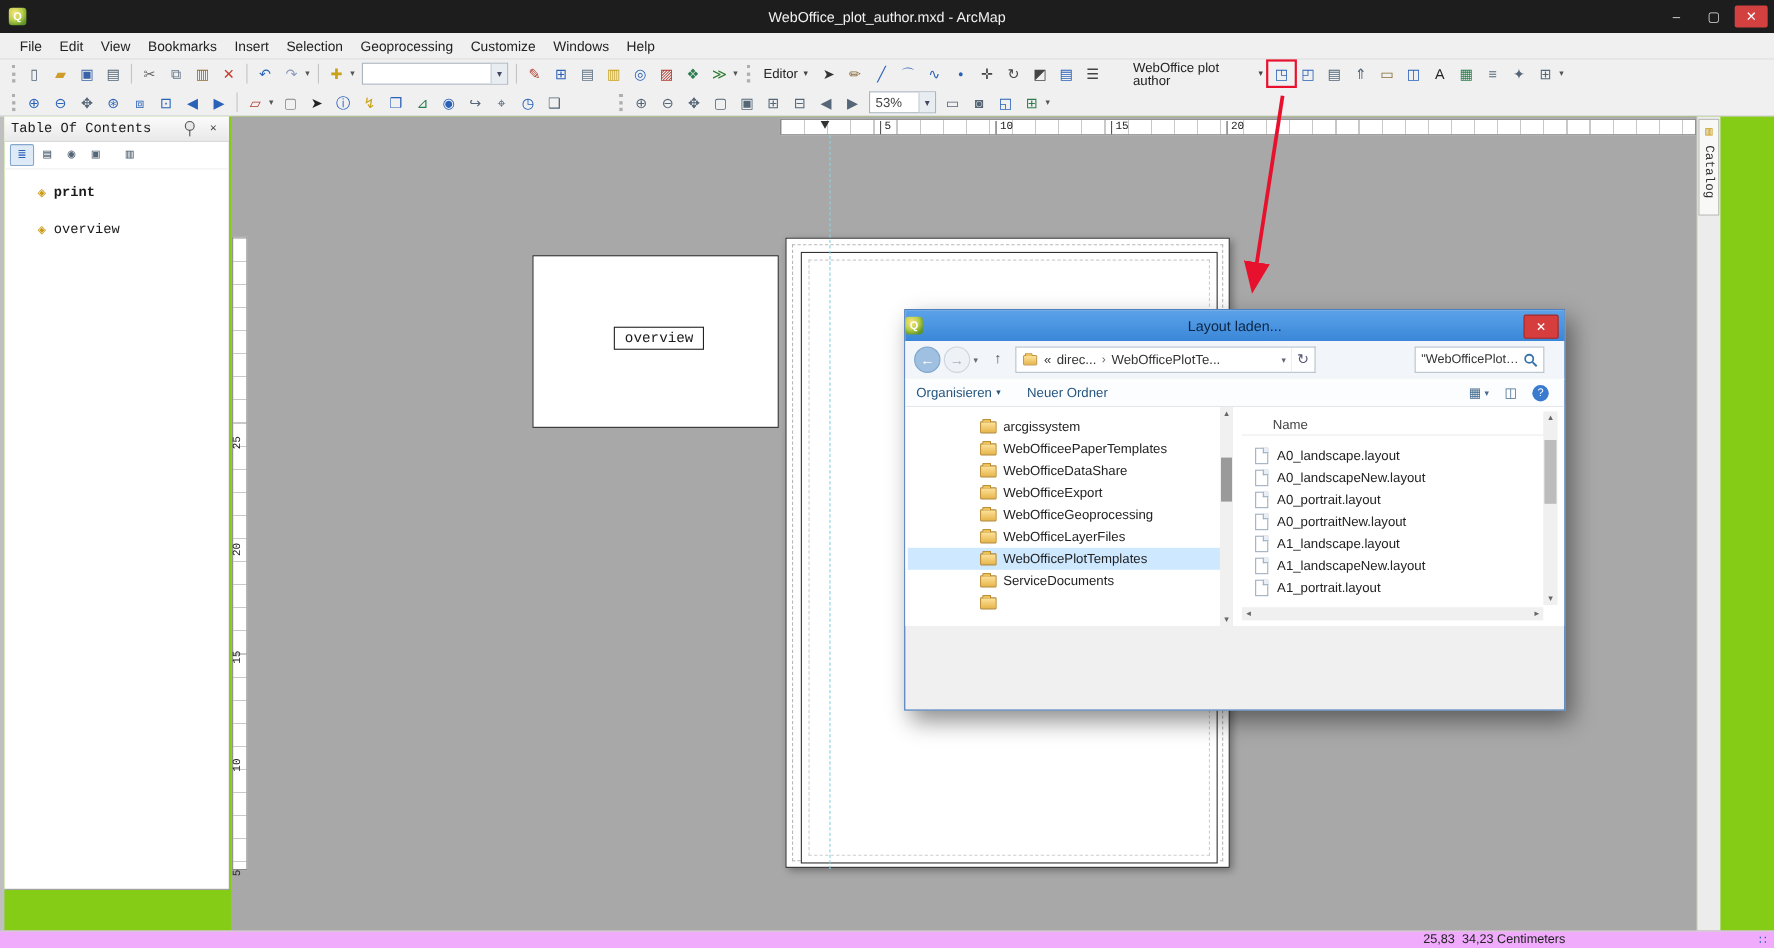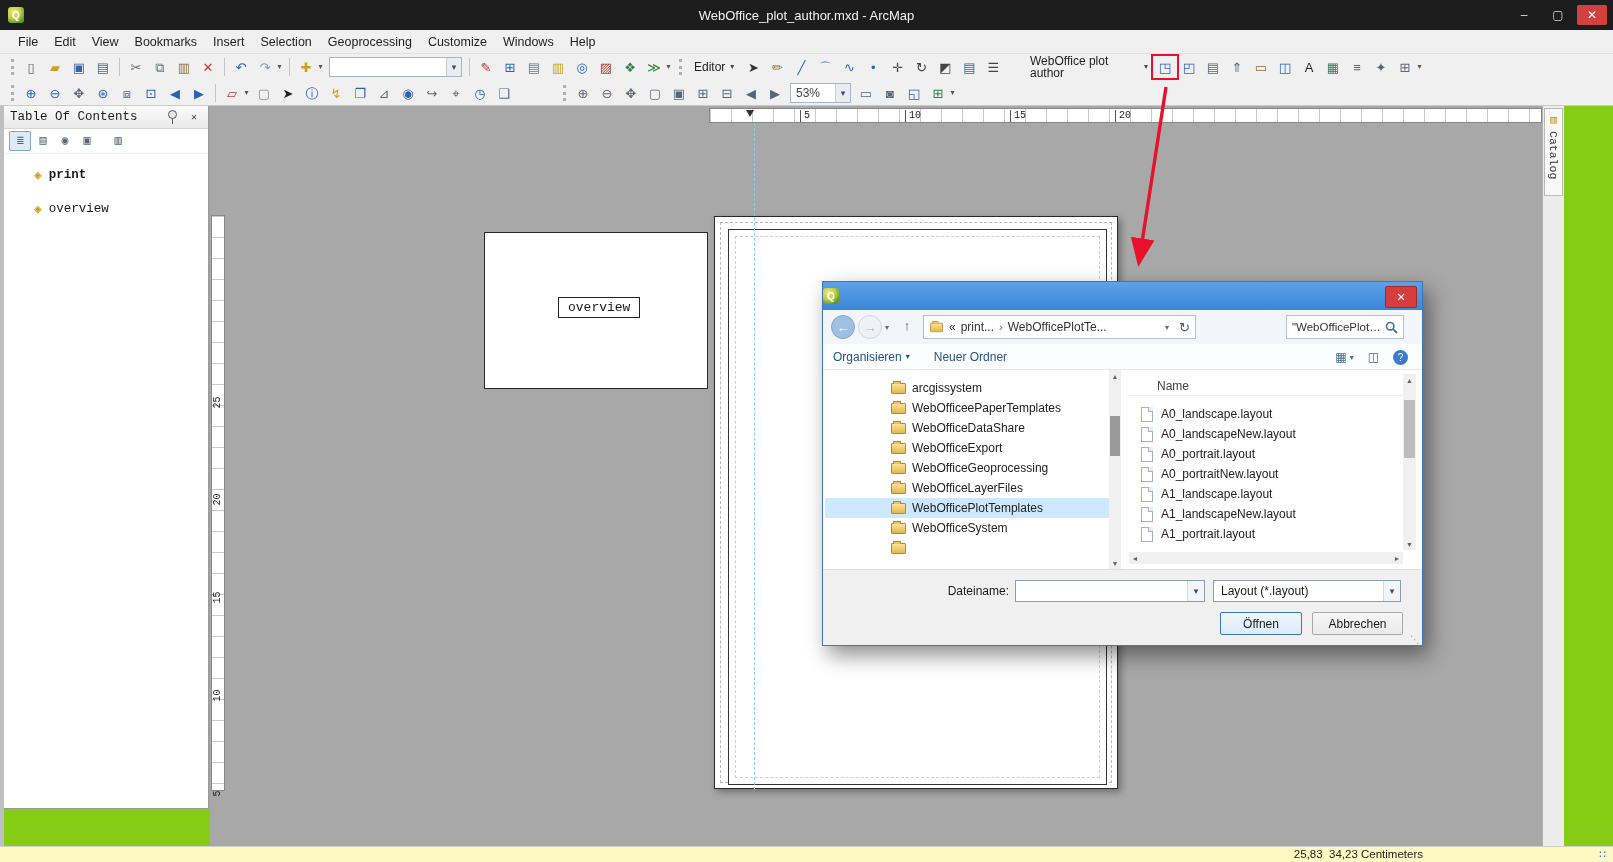--- a/index.html
+++ b/index.html
@@ -91,21 +91,21 @@
   .guide{position:absolute;left:544px;top:17px;height:667px;width:0;border-left:1px dashed #86d2e4;}
 
   
   .catalog-strip{position:absolute;left:1538px;top:0;width:22px;height:740px;background:#ececec;border-left:1px solid #b0b0b0;box-sizing:border-box;}
   .catalog-tab{position:absolute;left:1px;top:2px;width:19px;height:88px;background:#f8f8f6;border:1px solid #b8b8b8;
        display:flex;flex-direction:column;align-items:center;padding-top:4px;gap:5px;box-sizing:border-box;}
   .catalog-icon{color:#c99a16;font-size:11px;}
   .catalog-tab .vtext{writing-mode:vertical-rl;font-size:11.5px;color:#333;}
 
   
-  .statusbar{position:absolute;left:0;top:846px;width:100%;height:16px;background:#fef9c3;border-top:1px solid #cfcfcf;
+  .statusbar{position:absolute;left:0;top:846px;width:100%;height:16px;background:#f0abfc;border-top:1px solid #cfcfcf;
        font-size:11.5px;color:#222;box-sizing:border-box;}
   .status-coords{position:absolute;right:190px;top:1px;white-space:pre;}
   .status-grid-icon{position:absolute;right:6px;top:1px;color:#2a62b8;font-size:11px;letter-spacing:1px;}
 
   
   .dialog{position:absolute;left:822px;top:281px;width:601px;height:365px;background:#f0f0f0;
        border:1px solid #3f76b8;box-shadow:6px 9px 20px rgba(0,0,0,.45);font-size:12px;z-index:50;box-sizing:border-box;}
   .dlg-titlebar{position:absolute;left:0;top:0;right:0;height:28px;background:linear-gradient(#5ba2e9,#3a87d8);display:flex;align-items:center;}
   .dlg-title{position:absolute;left:0;right:0;text-align:center;font-size:13px;color:#0b2545;}
   .dlg-close{position:absolute;right:5px;top:4px;width:30px;height:20px;background:#d63d3d;border:1px solid #a82525;
@@ -390,31 +390,32 @@
       <div class="catalog-tab">
         <span class="catalog-icon">▥</span>
         <span class="vtext">Catalog</span>
       </div>
     </div>
   </div>
 
   <div class="dialog">
     <div class="dlg-titlebar">
       <span class="qicon">Q</span>
+      <span class="dlg-title">Layout laden...</span>
       <span class="dlg-close">✕</span>
     </div>
     <div class="dlg-nav">
       <span class="nav-circle nav-back">←</span>
       <span class="nav-circle nav-fwd">→</span>
       <span class="nav-chev">▾</span>
       <span class="nav-up">↑</span>
       <div class="addressbar">
         <span class="folder-ic small"></span>
         <span>«</span>
-        <span>print...</span>
+        <span>direc...</span>
         <span class="crumb-sep">›</span>
         <span>WebOfficePlotTe...</span>
         <span class="chev-end">▾</span>
       </div>
       <span class="refreshbtn">↻</span>
       <div class="searchbox">
         <span class="stext">"WebOfficePlotTemplates" d...</span>
         <svg class="search-icon" width="13" height="13" viewBox="0 0 13 13">
           <circle cx="5.2" cy="5.2" r="3.7" fill="none" stroke="#3a72aa" stroke-width="1.6"></circle>
           <line x1="8.2" y1="8.2" x2="12" y2="12" stroke="#3a72aa" stroke-width="1.8"></line>
@@ -462,21 +463,21 @@
             <div class="folder-row">
             <span class="folder-ic"></span>
             <span class="folder-label">WebOfficeLayerFiles</span>
           </div>
             <div class="folder-row selected">
             <span class="folder-ic"></span>
             <span class="folder-label">WebOfficePlotTemplates</span>
           </div>
             <div class="folder-row">
             <span class="folder-ic"></span>
-            <span class="folder-label">WebOfficeSystem</span>
+            <span class="folder-label">ServiceDocuments</span>
           </div>
             <div class="folder-row">
             <span class="folder-ic"></span>
             <span class="folder-label"></span>
           </div>
           </div>
         <div class="vscroll vscroll-left">
           <span class="sarrow up">▲</span>
           <span class="vthumb"></span>
           <span class="sarrow down">▼</span>
@@ -518,30 +519,20 @@
         <div class="vscroll vscroll-right">
           <span class="sarrow up">▲</span>
           <span class="vthumb"></span>
           <span class="sarrow down">▼</span>
         </div>
         <div class="hscroll">
           <span class="harrow left">◄</span>
           <span class="harrow right">►</span>
         </div>
       </div>
-    </div>
-    <div class="dlg-footer">
-      <label class="fname-label">Dateiname:</label>
-      <div class="fname-combo"></div>
-      <div class="ftype-select">
-        <span>Layout (*.layout)</span>
-      </div>
-      <div class="btn btn-open">Öffnen</div>
-      <div class="btn btn-cancel">Abbrechen</div>
-      <span class="resize-grip">⋱</span>
     </div>
   </div>
 
   <div class="statusbar">
     <span class="status-coords">25,83  34,23 Centimeters</span>
     <span class="status-grid-icon">∷</span>
   </div>
 
   <svg class="annot" width="1613" height="862" viewBox="0 0 1613 862">
     <defs>

